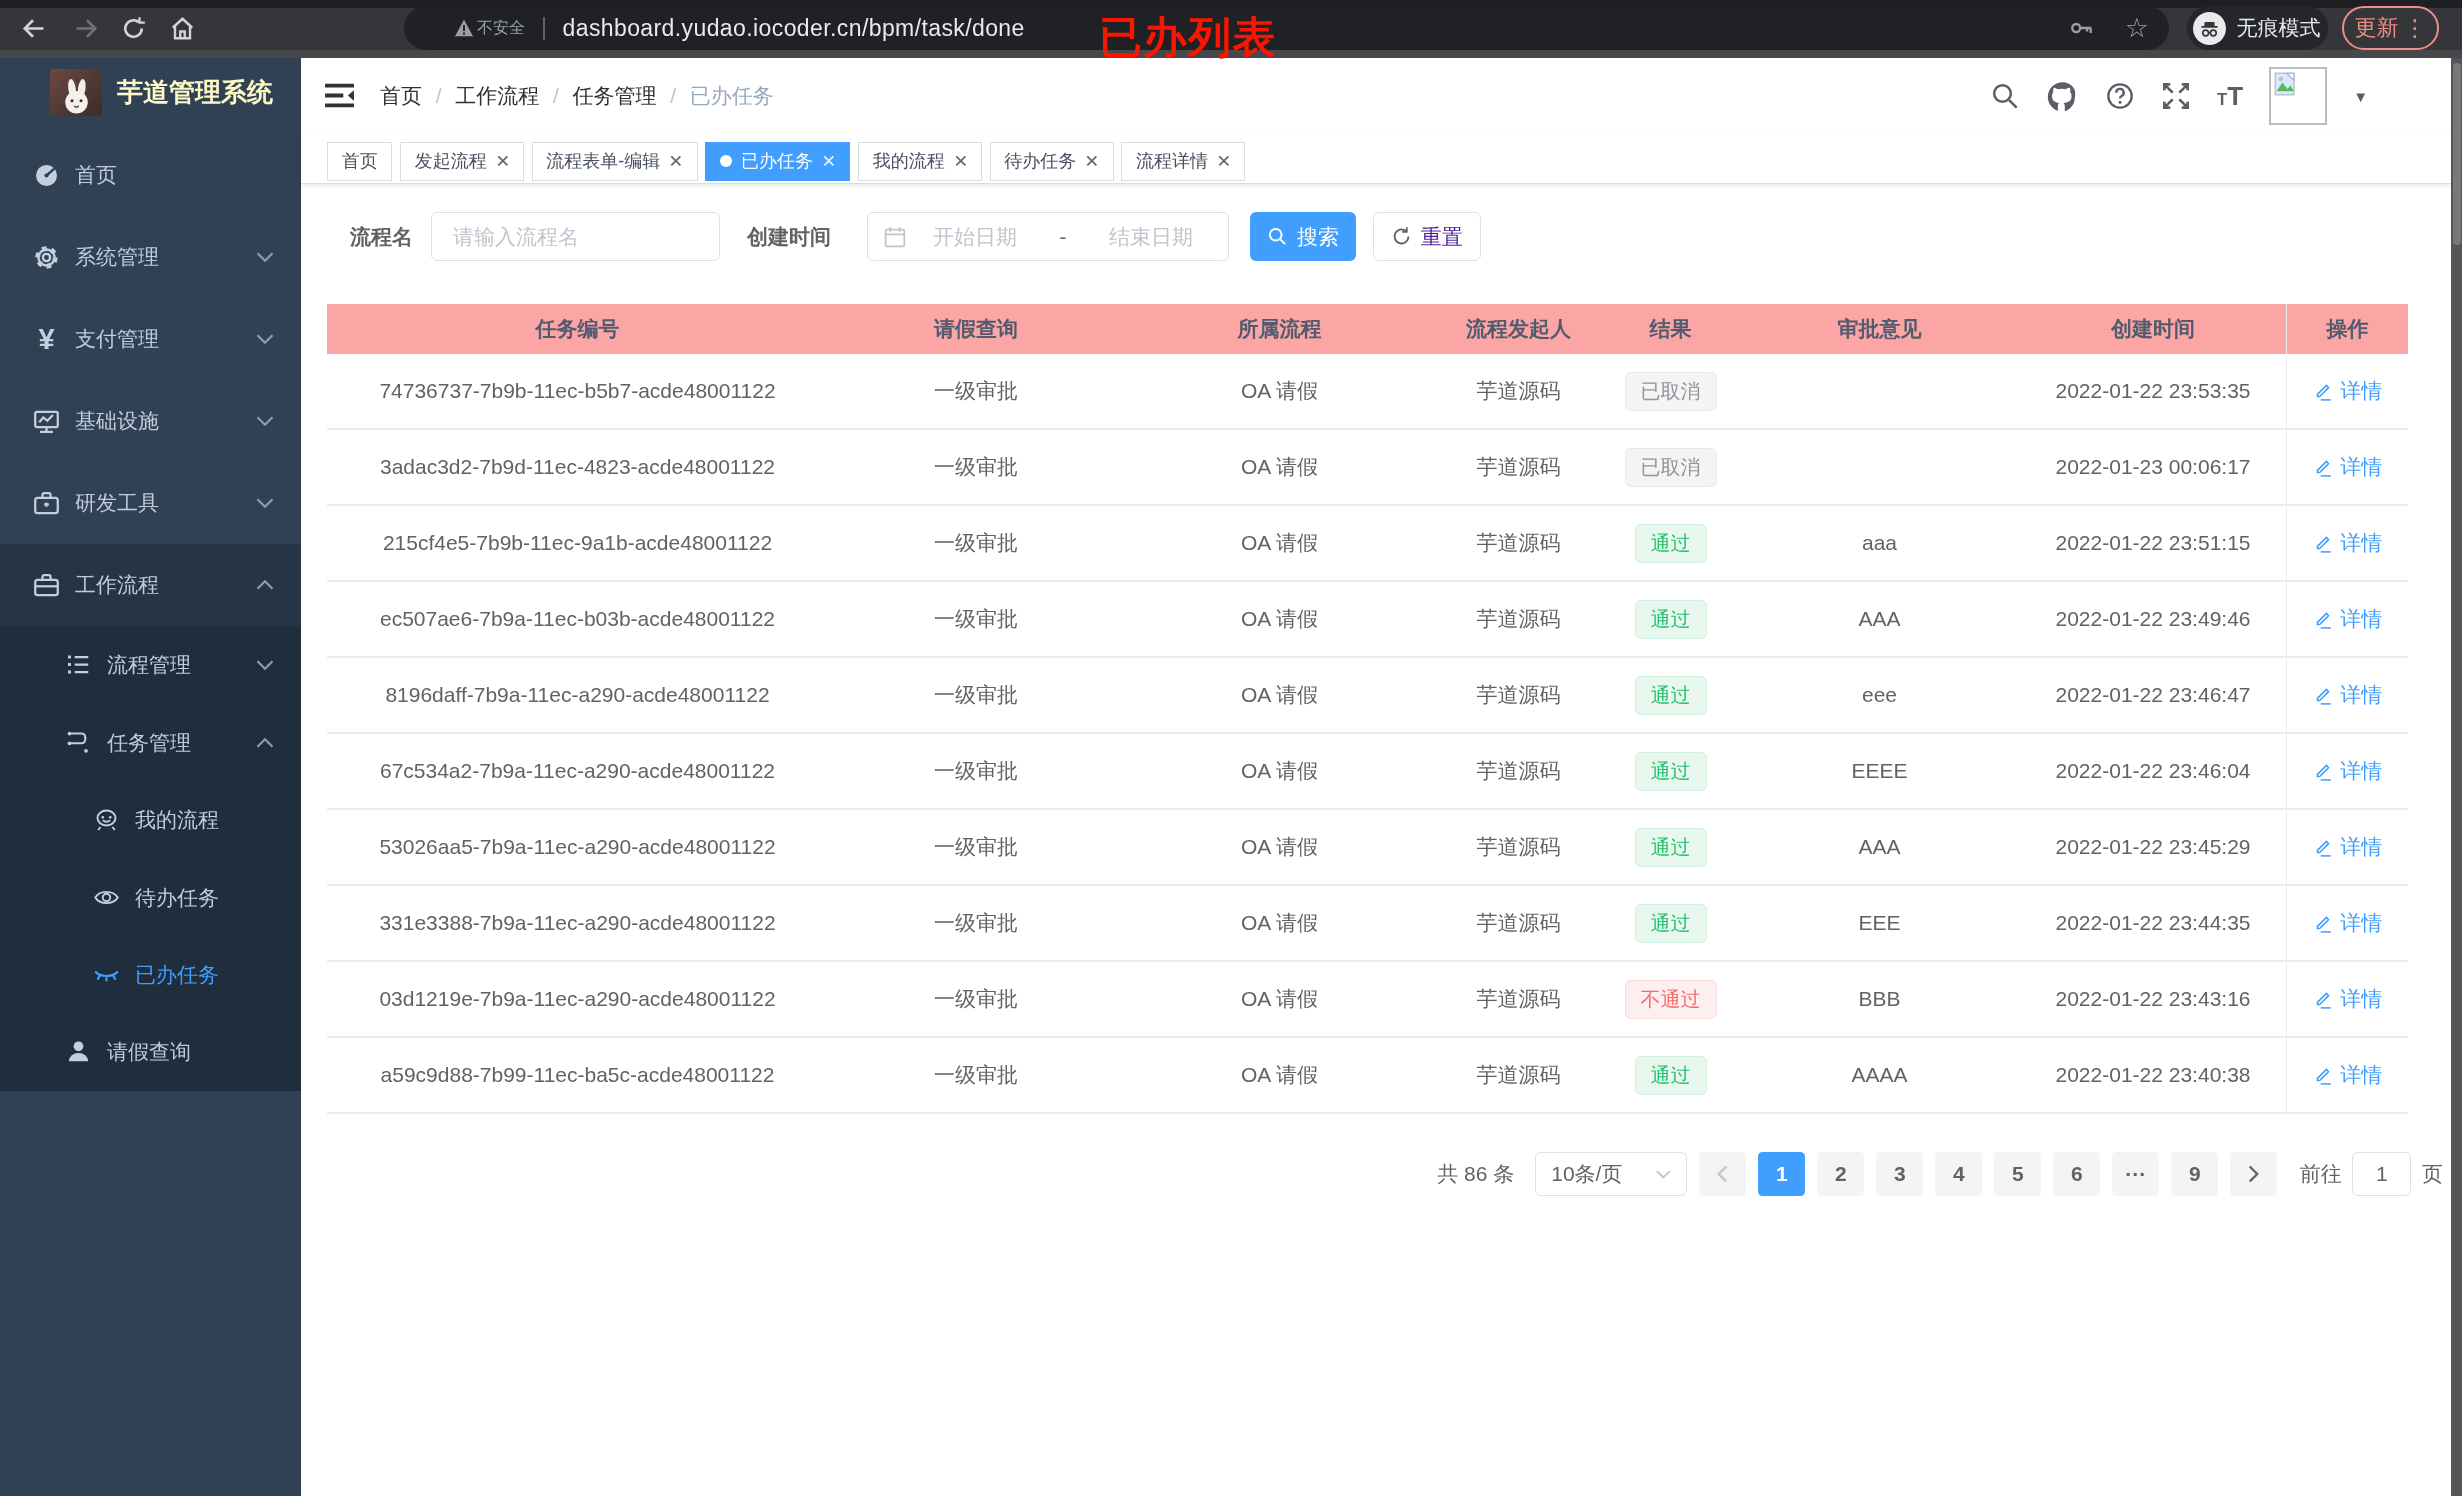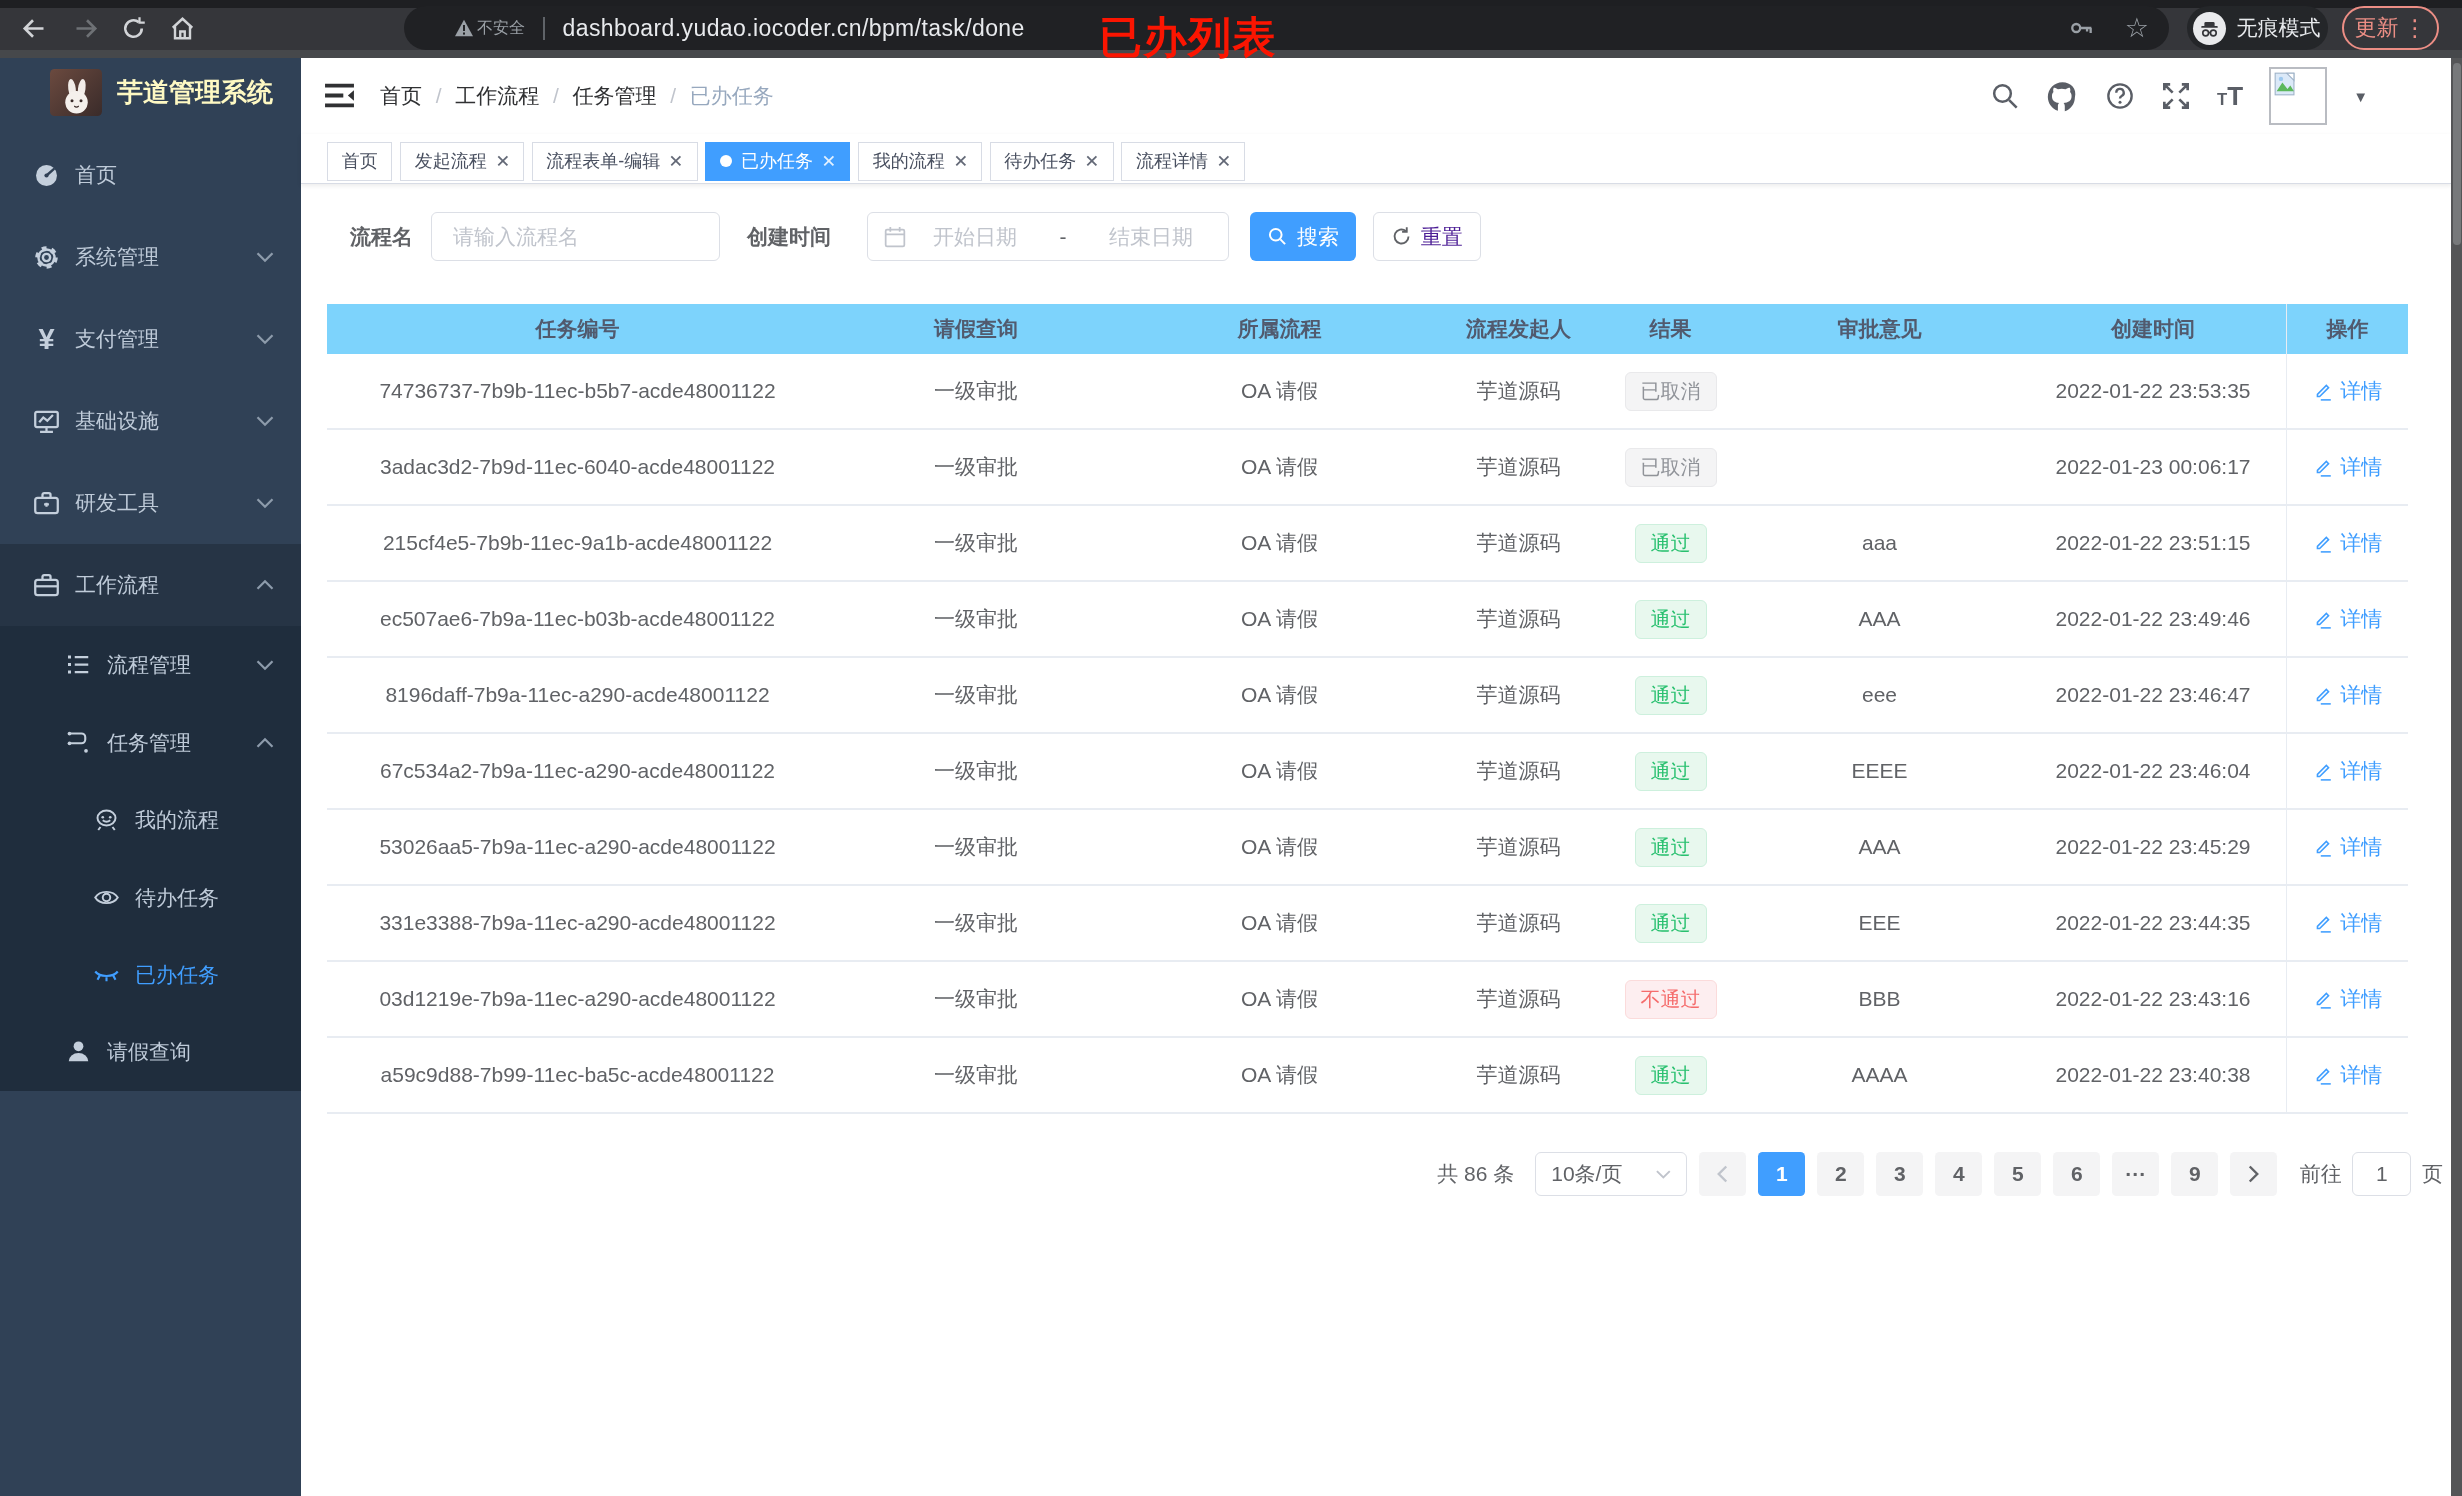--- a/index.html
+++ b/index.html
@@ -71,21 +71,21 @@
   .f-date{width:362px;height:49px;border:1.5px solid #dcdfe6;border-radius:6px;box-sizing:border-box;display:flex;align-items:center;padding:0 15px;color:#c0c4cc;background:#fff;margin-left:18px;gap:6px;}
   .f-date .sep{color:#606266;flex:none;padding:0 16.7px;}
   .f-date .ph{flex:1;text-align:center;}
   .btn{height:49px;border-radius:6px;display:flex;align-items:center;justify-content:center;gap:9px;font-size:21px;box-sizing:border-box;cursor:pointer;}
   .btn-primary{background:#409eff;color:#fff;width:106px;margin-left:21px;text-align:center;}
   .btn-plain{background:#fff;color:#4c1d95;border:1.5px solid #dcdfe6;width:108px;margin-left:16.7px;}
 
   
   .table{position:absolute;left:26px;top:246px;width:2081px;font-size:21px;color:#606266;}
   .tr{display:grid;grid-template-columns:501px 296px 311px 167px 137px 281px 266px 122px;align-items:center;}
-  .th{height:50px;background:#7dd3fc;color:#515a6e;font-weight:600;}
+  .th{height:50px;background:#fca5a5;color:#515a6e;font-weight:600;}
   .td-row{height:74px;border-bottom:2.3px solid #e8ecf2;}
   .cell{text-align:center;overflow:hidden;white-space:nowrap;display:flex;align-items:center;justify-content:center;height:100%;}
   .col-op{border-left:1.5px solid #e8ecf2;}
   .tag{display:inline-flex;align-items:center;height:39px;padding:0 15px;border-radius:6px;font-size:20px;border:1.5px solid transparent;box-sizing:border-box;}
   .type-success{color:#29c06f;background:#e8f8ee;border-color:#cdf0dd;}
   .type-danger{color:#f56c6c;background:#fdeef0;border-color:#fbdbdb;}
   .type-info{color:#909399;background:#f4f4f5;border-color:#e9e9eb;}
   .detail-link{display:inline-flex;align-items:center;gap:7.6px;color:#409eff;cursor:pointer;}
 
   
@@ -521,21 +521,21 @@
               <svg width="20" height="20" viewBox="0 0 36 36" fill="none" stroke="#409eff" stroke-width="2.8">
                 <path d="M8 24 L24 8 l4 4 L12 28 H8 Z"></path>
                 <path d="M14 34 h18"></path>
               </svg>
               <span>详情</span>
             </span>
           </div>
         </div>
 
         <div class="tr td-row">
-          <div class="cell">3adac3d2-7b9d-11ec-6040-acde48001122</div>
+          <div class="cell">3adac3d2-7b9d-11ec-4823-acde48001122</div>
           <div class="cell">一级审批</div>
           <div class="cell">OA 请假</div>
           <div class="cell">芋道源码</div>
           <div class="cell">
             <span class="tag type-info">已取消</span>
           </div>
           <div class="cell"></div>
           <div class="cell">2022-01-23 00:06:17</div>
           <div class="cell col-op">
             <span class="detail-link">

